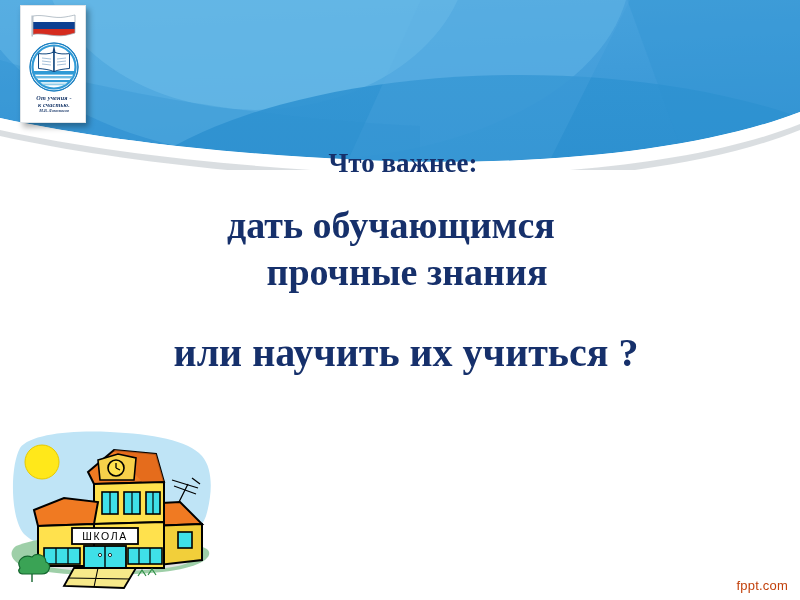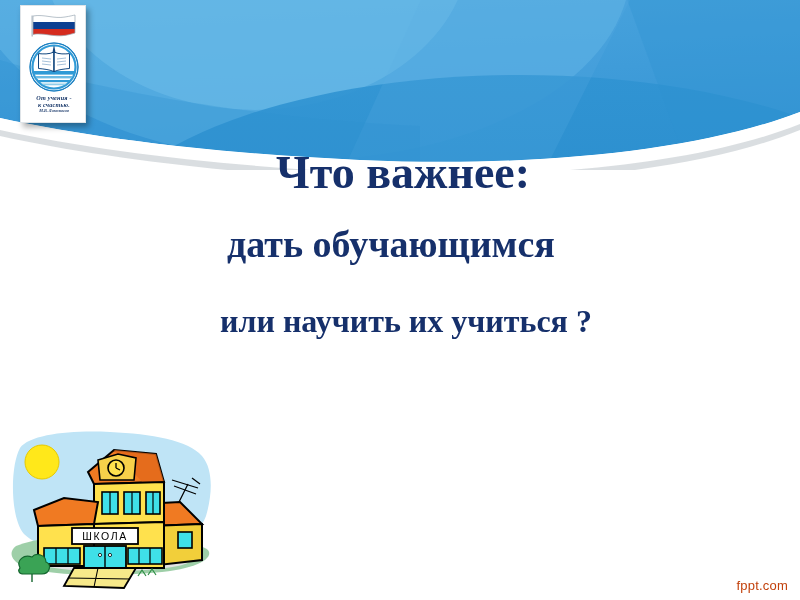--- a/index.html
+++ b/index.html
@@ -85,36 +85,36 @@
     color: #16306b;
     font-family: "Liberation Serif", serif;
     font-weight: bold;
     z-index: 4;
   }
   .line {
     display: block;
     white-space: nowrap;
   }
   .line-1 {
-    font-size: 46px;
+    font-size: 27px;
     line-height: 1.0;
     margin: 0 0 0 6px;
   }
   .line-2 {
     font-size: 38px;
     line-height: 1.0;
     margin: 29px 0 0 -18px;
   }
   .line-3 {
     font-size: 38px;
     line-height: 1.0;
     margin: 9px 0 0 14px;
   }
   .line-4 {
-    font-size: 32px;
+    font-size: 40px;
     line-height: 1.0;
     margin: 42px 0 0 12px;
   }
 
   
   .clipart {
     position: absolute;
     left: 2px;
     bottom: 6px;
     width: 228px;
@@ -240,20 +240,21 @@
     <div class="logo-motto">
       <span class="motto-line1">От учения -</span>
       <span class="motto-line2">к счастью.</span>
       <span class="motto-author">М.В. Ломоносов</span>
     </div>
   </div>
 
   <div class="headline">
     <span class="line line-1">Что важнее:</span>
     <span class="line line-2">дать обучающимся</span>
+    <span class="line line-3">прочные знания</span>
     <span class="line line-4">или научить их учиться ?</span>
   </div>
 
   <svg class="clipart" viewBox="0 0 228 168" xmlns="http://www.w3.org/2000/svg">
 
     <path d="M18,22 C28,8 70,4 108,6 C150,8 186,14 200,30
              C212,44 210,70 204,90 C196,112 170,124 130,128
              C86,132 40,126 22,108 C8,92 8,40 18,22 Z" fill="#bfe4f6"></path>
 
     <path d="M14,120 C40,110 80,108 120,110 C160,112 196,116 206,124

